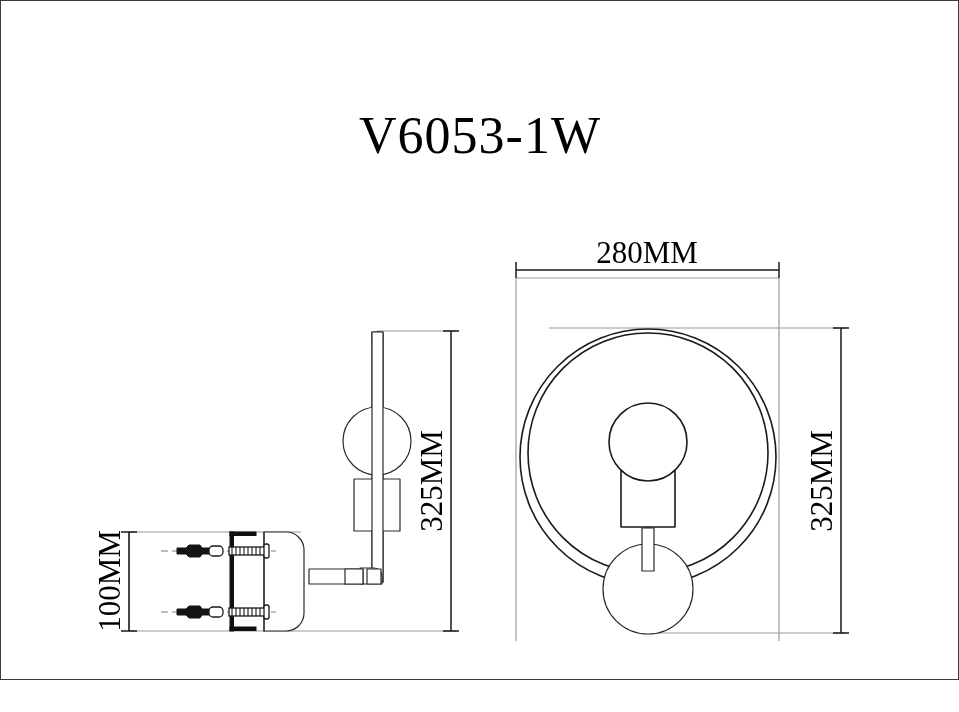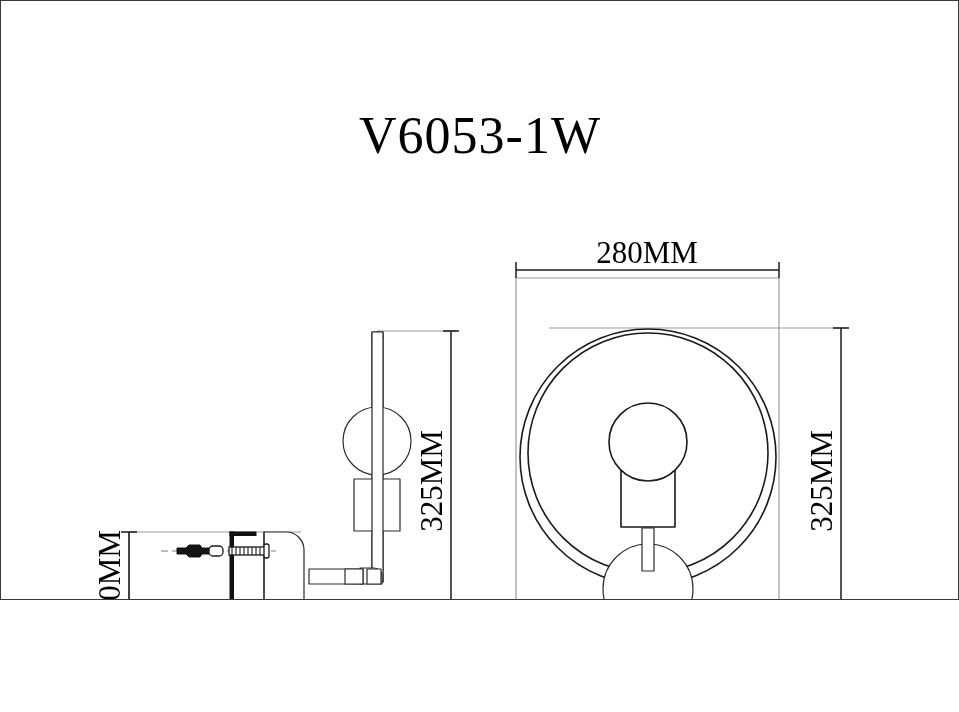--- a/index.html
+++ b/index.html
@@ -6,21 +6,21 @@
     margin: 0;
     padding: 0;
     background: #ffffff;
   }
   body {
     font-family: "Liberation Serif", serif;
   }
   #sheet {
     position: relative;
     width: 959px;
-    height: 600px;
+    height: 680px;
     background: #ffffff;
     box-sizing: border-box;
     border: 1px solid #3a3a3a;
     overflow: hidden;
   }
   #drawing-svg {
     position: absolute;
     left: 0;
     top: 0;
     width: 959px;

